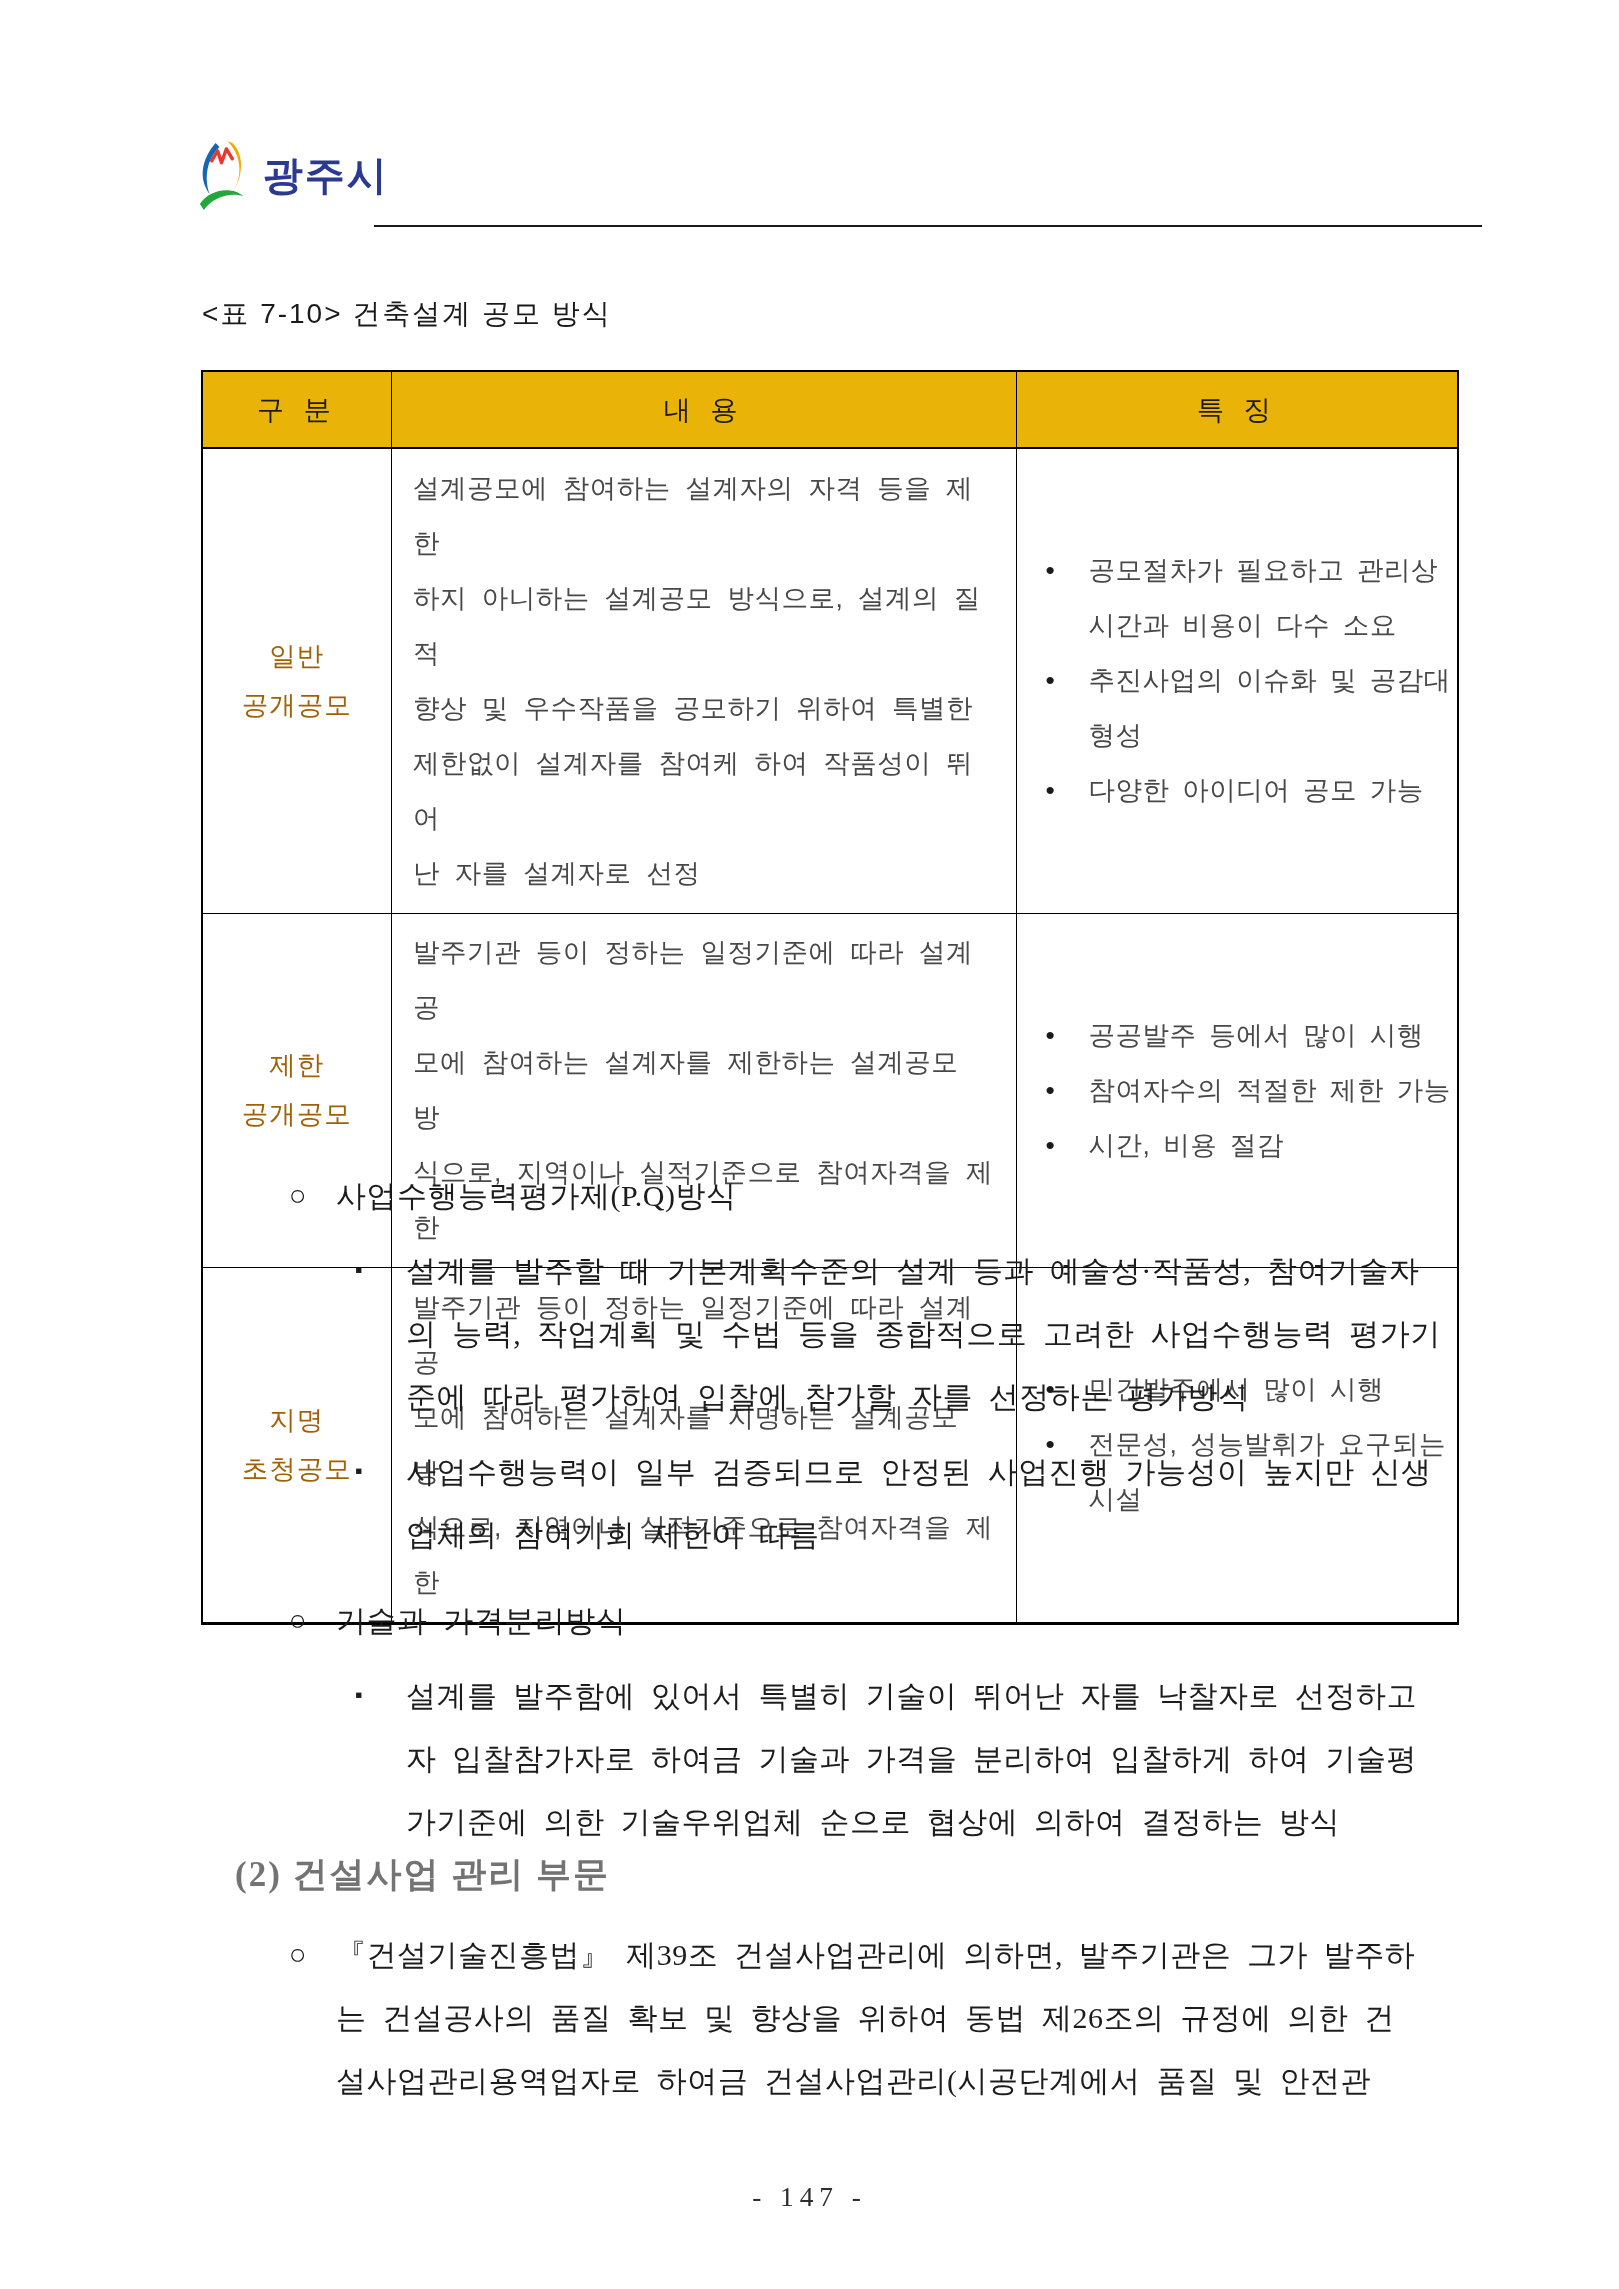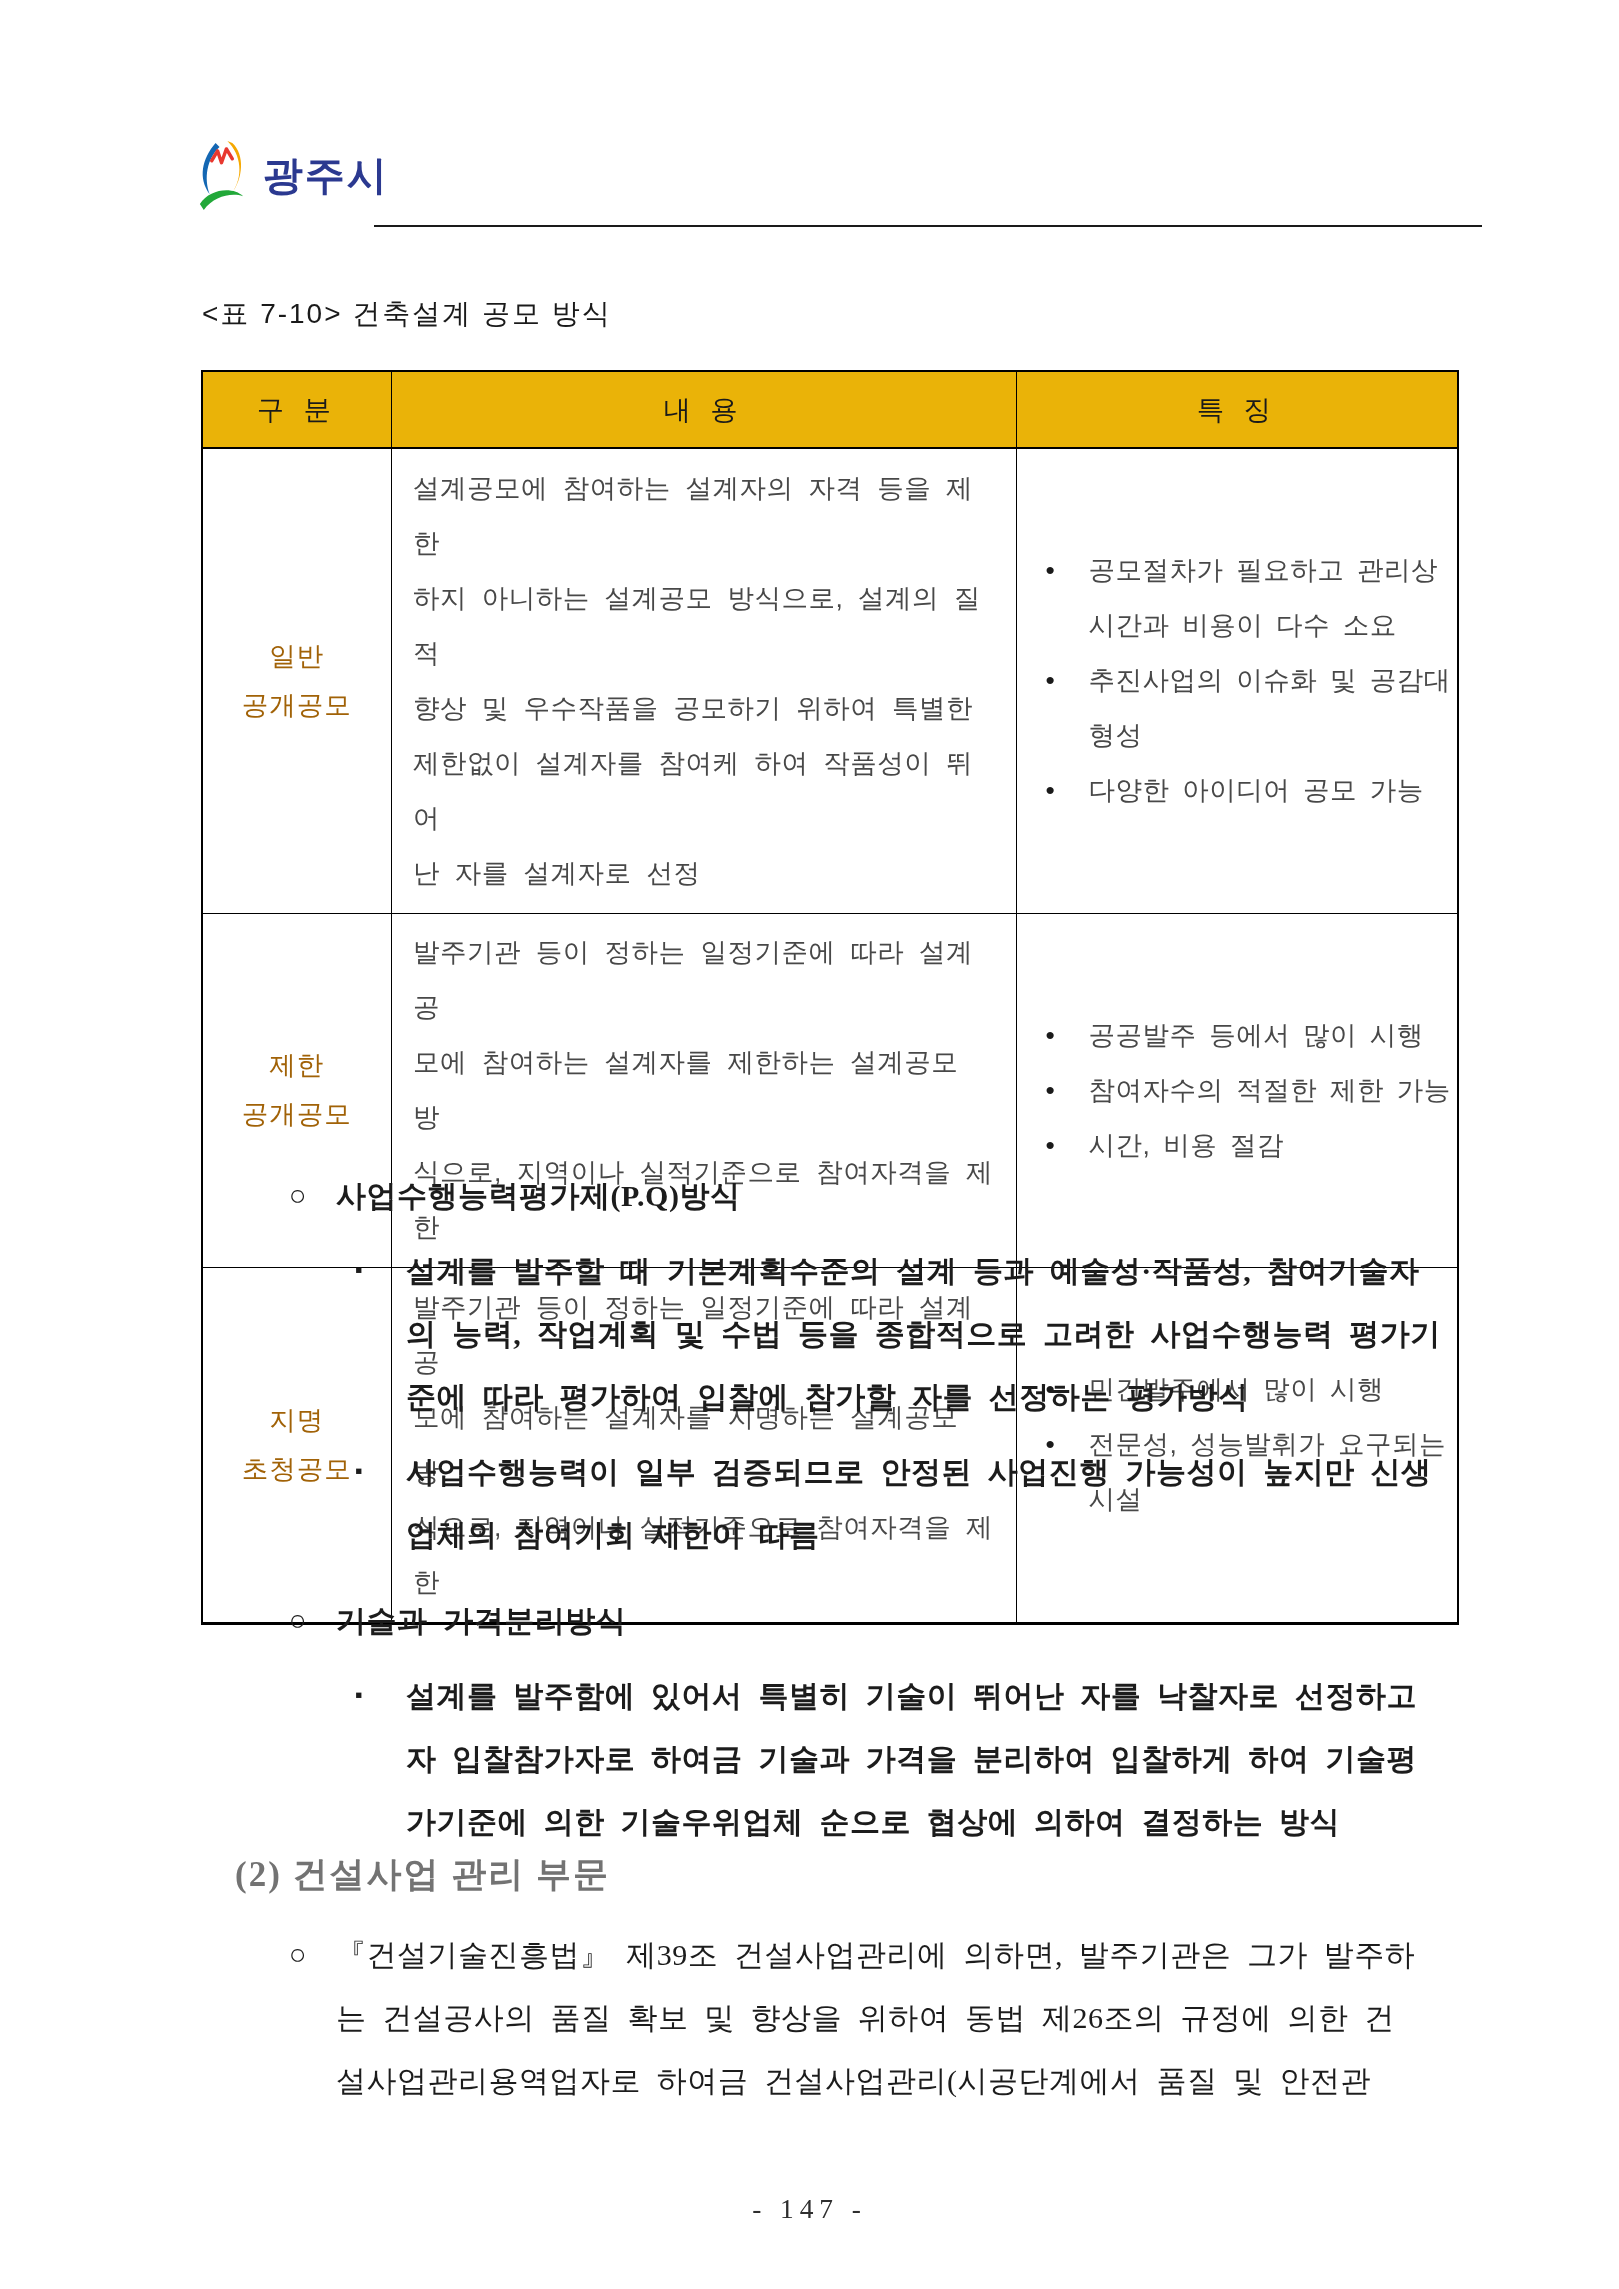--- a/index.html
+++ b/index.html
@@ -52,37 +52,37 @@
 
   
   .body-list { position:absolute; top:1164px; left:0; width:1619px;
                font-family:"Liberation Serif", serif; }
   .item-circle { margin:0 0 0 289px; font-size:30px; color:#1c1c1c;
                  line-height:63px; letter-spacing:1px; display:flex; }
   .circle-marker { width:47px; flex:none; font-size:29px; }
   .item-square { margin:11.8px 0 0 355px; display:flex; line-height:63px;
                  font-size:30px; color:#1c1c1c; width:1112px; }
   .square-marker { width:51px; flex:none; font-size:21.6px; }
-  .item-text { white-space:pre-line; word-spacing:7.8px; letter-spacing:0.5px;font-weight:bold; }
+  .item-text { white-space:pre-line; word-spacing:7.8px; letter-spacing:0.5px; }
   .gap-top { margin-top:23.5px; }
 
   
   .section-heading { position:absolute; top:1851px; left:235px;
                      font-size:35px; font-weight:700; color:#737373;
                      letter-spacing:2px; font-family:"Liberation Serif", serif; }
   .law-para { position:absolute; top:1923px; left:289px; width:1186px;
               display:flex; font-size:30px; line-height:63px; color:#1c1c1c;
               font-family:"Liberation Serif", serif; }
   .law-bullet { width:47px; flex:none; font-size:29px; }
   .law-text { white-space:pre-line; word-spacing:7.8px; letter-spacing:0.5px; }
 
   
   .footer { position:absolute; top:2182px; left:0; width:1619px;
             text-align:center; font-size:27.4px; color:#2e2e2e;
-            letter-spacing:5.9px; font-family:"Liberation Serif", serif;margin-top:12px; }
+            letter-spacing:5.9px; font-family:"Liberation Serif", serif; }
 </style>
 </head>
 <body>
 
 <div class="page">
 
   <div class="header">
     <svg class="logo-mark" viewBox="0 0 60 74" aria-hidden="true">
       <path d="M24 4 C10 20, 6 40, 18 56 C12 40, 15 20, 28 8 Z" fill="#1467b3"></path>
       <path d="M36 2 C50 16, 53 38, 40 56 C52 40, 54 16, 41 4 Z" fill="#f5a800"></path>

